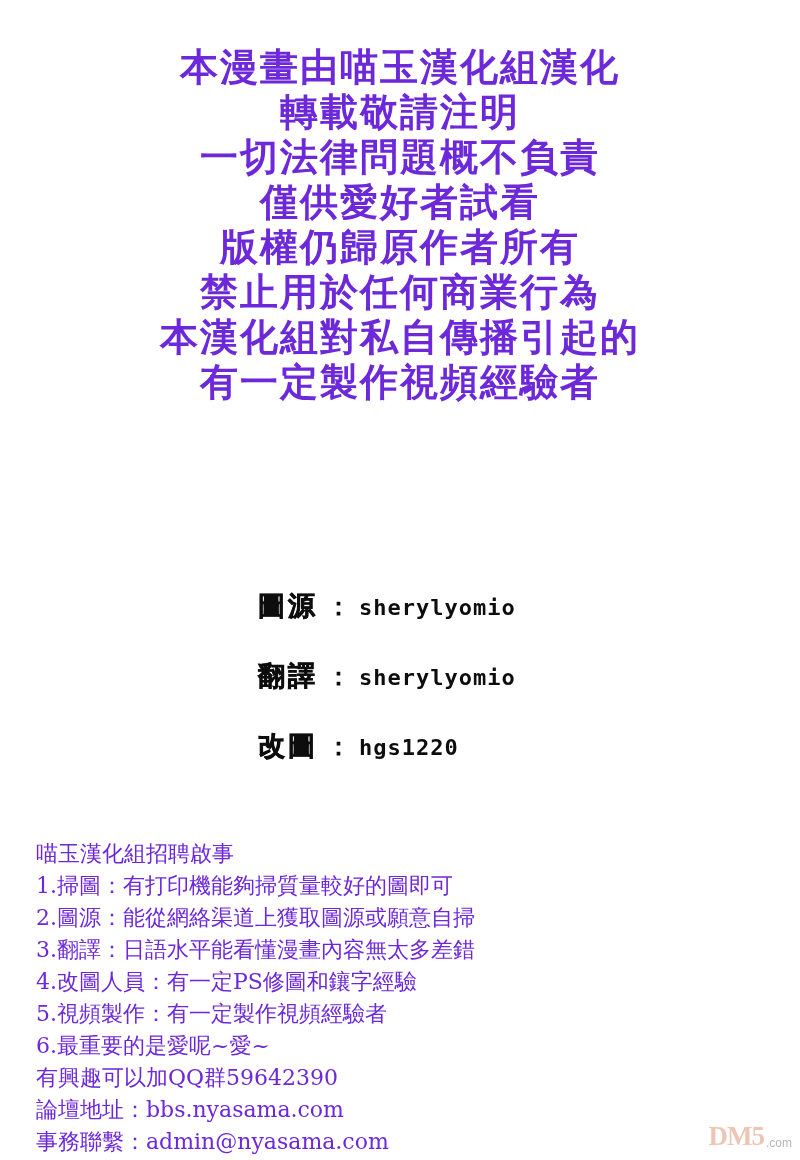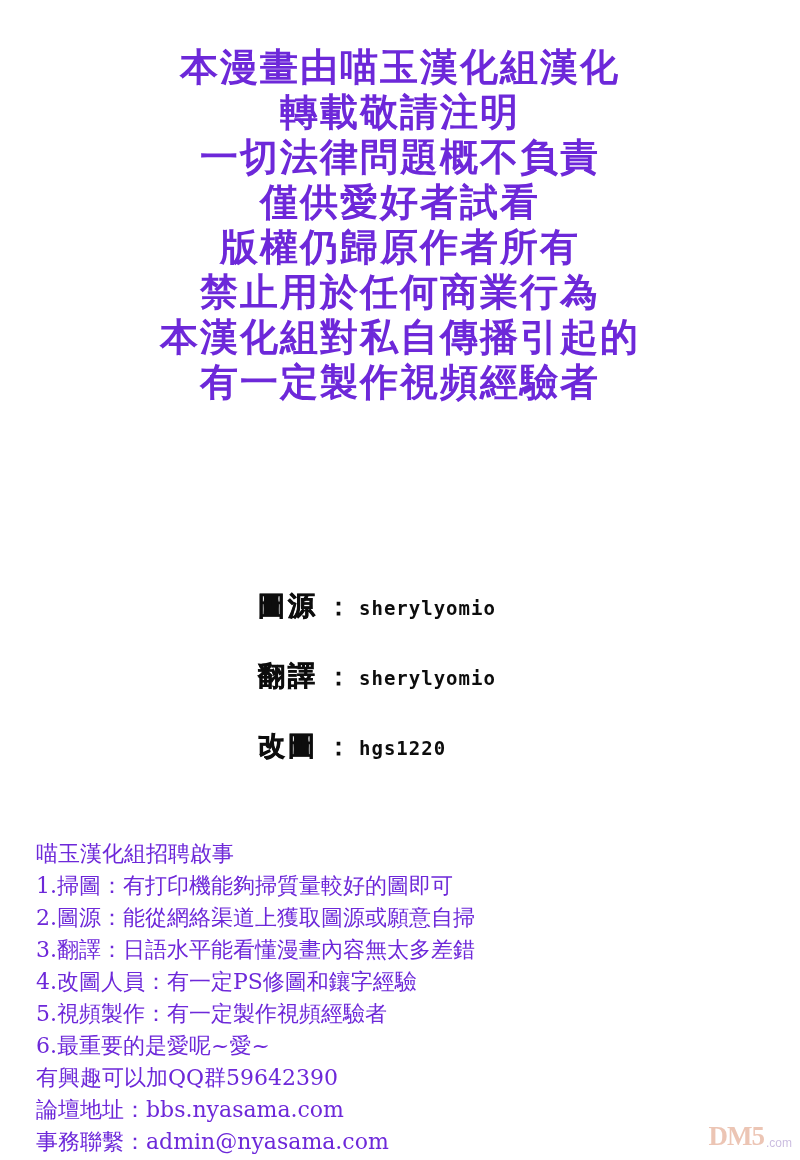--- a/index.html
+++ b/index.html
@@ -64,21 +64,21 @@
   .credit-sep {
     font-family: "DejaVu Sans Mono", monospace;
     font-weight: bold;
     font-size: 25px;
     padding: 0 8px;
     color: #0d0d0d;
   }
   .credit-value {
     font-family: "DejaVu Sans Mono", "Liberation Mono", monospace;
     font-weight: bold;
-    font-size: 19px;
+    font-size: 22px;
     letter-spacing: 1px;
     color: #0d0d0d;
   }
 
   
   .recruit {
     position: absolute;
     top: 838px;
     left: 36px;
     right: 30px;
@@ -103,21 +103,21 @@
   .watermark .wm-main {
     font-family: Liberation Serif, serif;
     font-weight: bold;
     font-size: 27px;
     letter-spacing: -1px;
     color: #c2410c;
   }
   .watermark .wm-suffix {
     font-family: "Liberation Sans", sans-serif;
     font-size: 12px;
-    color: #4c1d95;
+    color: #000000;
     padding-left: 2px;
     padding-bottom: 2px;
     align-self: flex-end;
   }
 </style>
 </head>
 <body>
 
 <div class="page">
 

